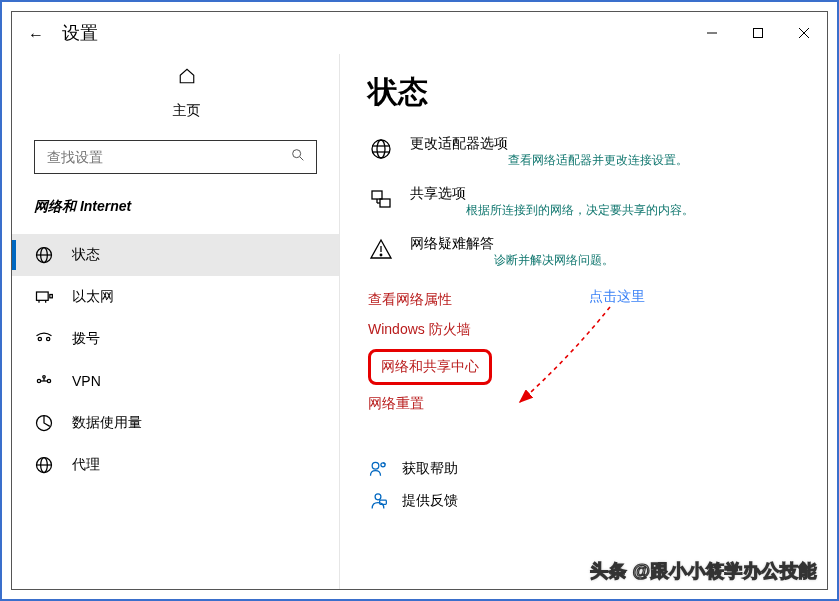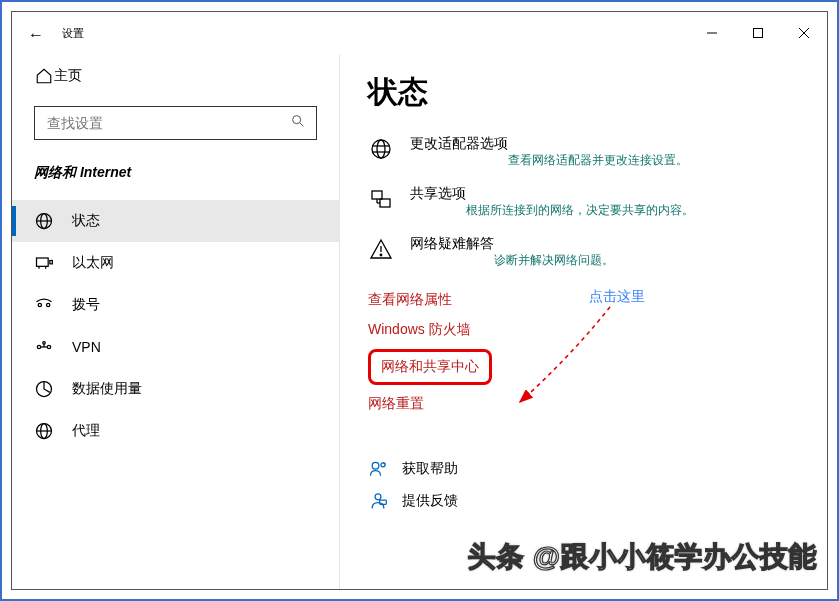--- a/index.html
+++ b/index.html
@@ -42,21 +42,21 @@
     display: flex;
     align-items: center;
     gap: 18px;
   }
   .back-arrow {
     font-size: 16px;
     cursor: pointer;
     line-height: 1;
   }
   .win-title {
-    font-size: 11px;
+    font-size: 18px;
   }
   .titlebar-right {
     display: flex;
     height: 100%;
   }
   .win-btn {
     width: 46px;
     display: flex;
     align-items: center;
     justify-content: center;
@@ -72,24 +72,26 @@
 
   
   .sidebar {
     width: 328px;
     border-right: 1px solid #e6e6e6;
     padding-top: 4px;
   }
   .home-row {
     display: flex;
     align-items: center;
+    gap: 16px;
     padding: 8px 0 8px 22px;
     font-size: 14px;
     cursor: pointer;
     margin-bottom: 10px;
+    flex-direction: column;
   }
   .search-box {
     margin: 12px 22px 18px;
     height: 34px;
     border: 1px solid #333;
     display: flex;
     align-items: center;
     padding: 16px 10px;
     justify-content: space-between;
   }
@@ -223,23 +225,23 @@
     height: 20px;
     display: flex;
     align-items: center;
     justify-content: center;
     color: #0067c0;
   }
 
   
   .watermark {
     position: absolute;
-    bottom: 23px;
+    bottom: 16px;
     right: 20px;
-    font-size: 28px;
+    font-size: 18px;
     font-weight: 700;
     color: rgba(255,255,255,0.88);
     -webkit-text-stroke: 1.2px #333;
     letter-spacing: 0.5px;
     font-family: "Microsoft YaHei", sans-serif;
     text-shadow: 0 0 3px rgba(0,0,0,0.35);
     pointer-events: none;
   }
 </style>
 </head>

